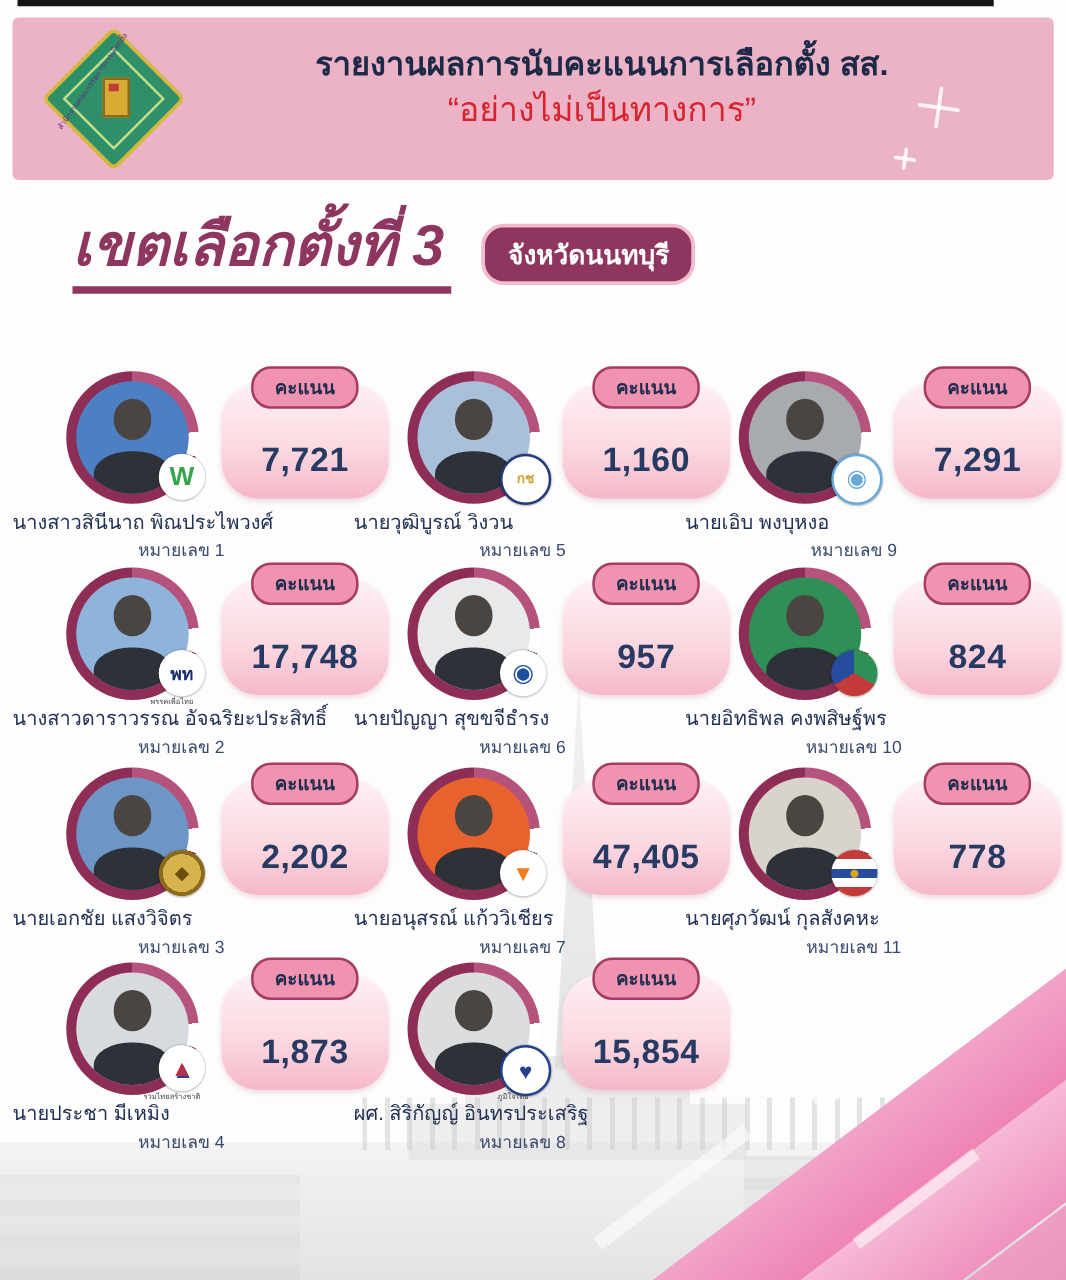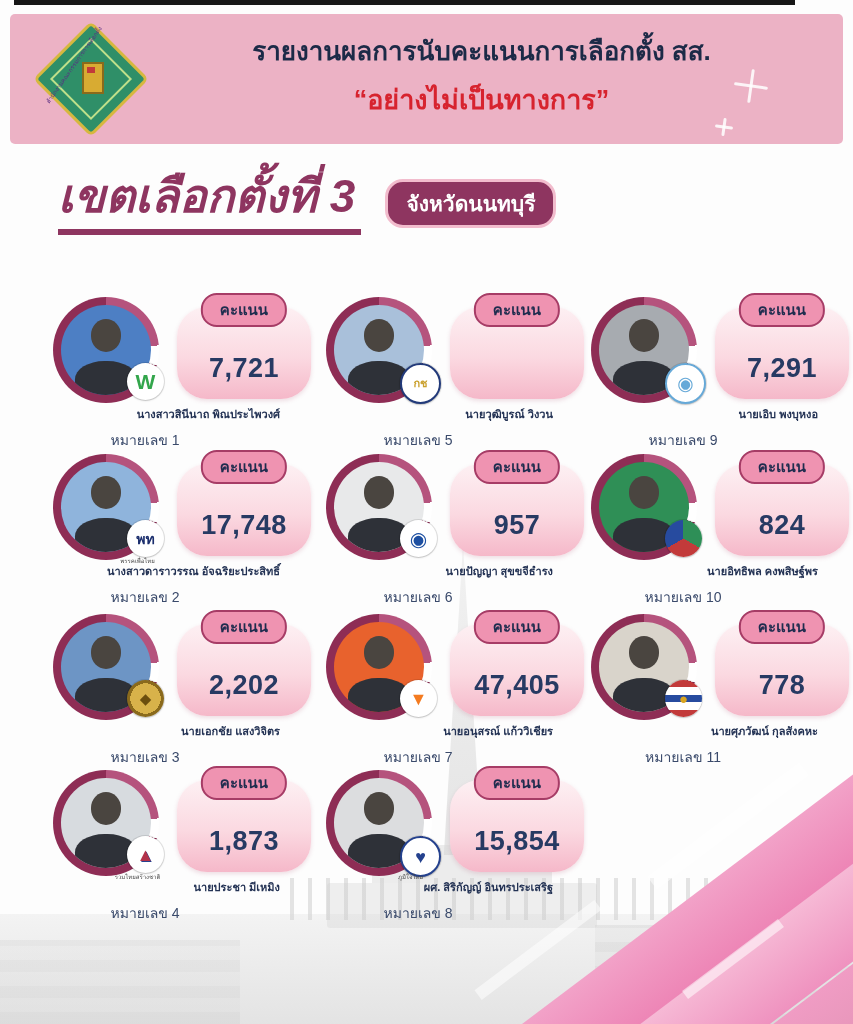--- a/index.html
+++ b/index.html
@@ -48,21 +48,21 @@
   .emblem-d1{position:absolute;inset:12px;transform:rotate(45deg);background:#2f8f68;
              border:3px solid #d6b83f;border-radius:6px;}
   .emblem-d2{position:absolute;inset:24px;transform:rotate(45deg);border:2px solid #bfe08a;}
   .emblem-box{position:absolute;left:44px;top:36px;width:18px;height:28px;background:#d8ab32;
               border:2px solid #8a6a1c;}
   .emblem-box::before{content:"";position:absolute;left:3px;top:3px;width:8px;height:6px;background:#c23a3a;}
   .emblem-cap{position:absolute;left:-16px;top:34px;width:104px;transform:rotate(-55deg);
               font-size:6px;color:#5a2d82;text-align:center;white-space:nowrap;}
   .titles{position:absolute;left:150px;right:40px;top:18px;text-align:center;}
   .title1{font-size:26px;line-height:1.5;font-weight:800;color:#1c2a47;}
-  .title2{font-size:27px;line-height:1.3;font-weight:700;color:#d7232e;margin-top:12px;}
+  .title2{font-size:27px;line-height:1.3;font-weight:400;color:#d7232e;margin-top:0;}
   .spark{position:absolute;background:transparent;}
   .spark::before,.spark::after{content:"";position:absolute;background:rgba(255,255,255,.85);border-radius:2px;}
   .spark::before{left:50%;top:0;width:3px;height:100%;transform:translateX(-50%);}
   .spark::after{top:50%;left:0;height:3px;width:100%;transform:translateY(-50%);}
   .s1{right:75px;top:55px;width:34px;height:34px;transform:rotate(8deg);}
   .s2{right:110px;top:104px;width:18px;height:18px;transform:rotate(8deg);}
 
   
   .district{position:absolute;left:58px;top:168px;display:flex;align-items:center;gap:24px;z-index:2;}
   .district-title{display:inline-block;font-size:46px;font-weight:800;font-style:italic;
@@ -105,22 +105,22 @@
   .plogo-11 i{color:#d9a520;font-size:15px;}
 
   .scorecard{position:absolute;left:132px;top:12px;width:134px;height:92px;border-radius:30px;
       background:linear-gradient(180deg,#fdf0f3 0%,#fbd9e1 55%,#f5b8c9 100%);
       box-shadow:0 2px 4px rgba(170,80,110,.18);}
   .scorepill{position:absolute;top:-14px;left:50%;transform:translateX(-50%);
       background:#ef93b1;border:2px solid #a63c66;color:#1e2c4e;border-radius:16px;
       padding:3px 17px;font-size:15px;font-weight:800;white-space:nowrap;}
   .scoreval{margin-top:46px;text-align:center;font-size:27px;font-weight:800;color:#273a63;
             letter-spacing:.5px;}
-  .cname{position:absolute;left:-35px;top:110px;width:270px;text-align:right;
-         font-size:11px;font-weight:700;color:#233254;white-space:nowrap;}
+  .cname{position:absolute;left:-35px;top:110px;width:270px;text-align:left;
+         font-size:16px;font-weight:400;color:#233254;white-space:nowrap;}
   .cnum{position:absolute;left:-35px;top:134px;width:270px;text-align:center;
         font-size:14px;color:#3a4a6b;}
 </style>
 </head>
 <body>
 
 <div id="page">
 
   <div class="bg">
     <div class="spire"></div>
@@ -239,20 +239,21 @@
       <div class="photo" style="background:#a9c0da">
           <span class="person"></span>
         </div>
       <span class="plogo plogo-5">
           <i>กช</i>
         </span>
     </div>
     <span class="plogo-cap"></span>
     <div class="scorecard">
       <span class="scorepill">คะแนน</span>
+      <div class="scoreval">1,160</div>
     </div>
     <div class="cname">นายวุฒิบูรณ์ วิงวน</div>
     <div class="cnum">หมายเลข 5</div>
   </div>
 
   <div class="card" style="left:318px;top:452px">
     <div class="ring">
       <div class="photo" style="background:#e8e9ea">
           <span class="person"></span>
         </div>

